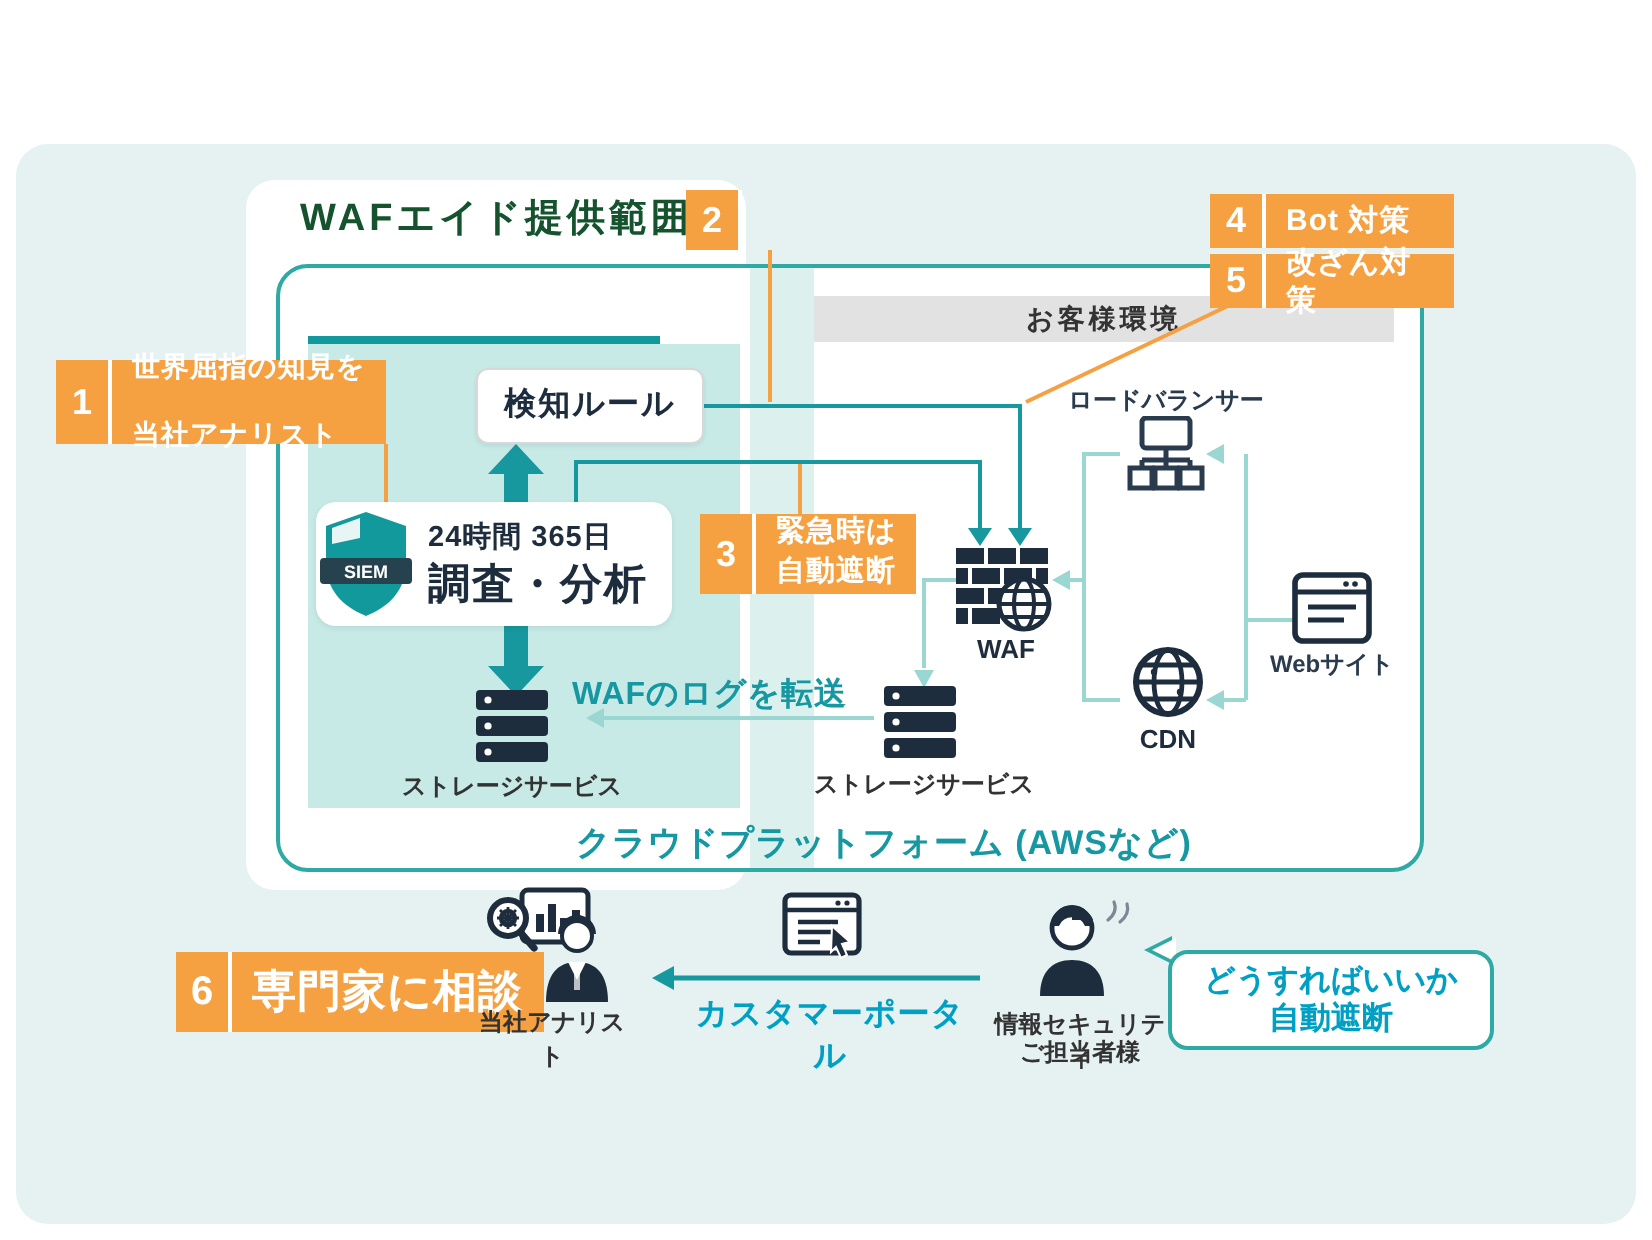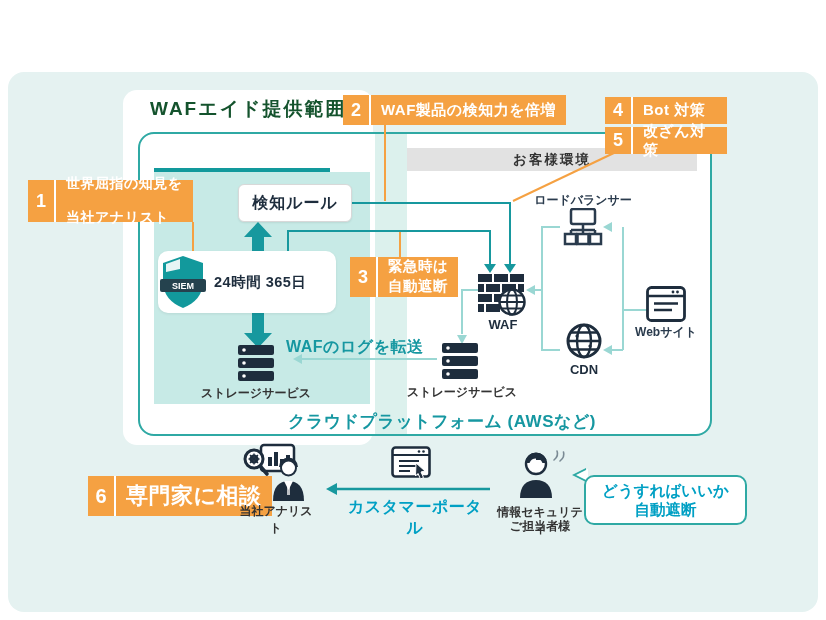--- a/index.html
+++ b/index.html
@@ -82,20 +82,21 @@
 
   <div class="abs siem-box">
     <svg width="50" height="56" viewBox="0 0 50 56">
       <path d="M25 2 L45 9 V27 C45 41 37 49 25 54 C13 49 5 41 5 27 V9 Z" fill="#12999C"></path>
       <polygon points="8,10 22,5 22,15 8,18" fill="#ffffff" opacity="0.9"></polygon>
       <rect x="2" y="25" width="46" height="13" rx="2" fill="#25424E"></rect>
       <text x="25" y="35" text-anchor="middle" font-size="9" font-weight="bold" fill="#ffffff">SIEM</text>
     </svg>
     <div class="siem-text">
       <div class="siem-l1">24時間 365日</div>
+      <div class="siem-l2">調査・分析</div>
     </div>
   </div>
 
   <svg class="abs" style="left:238px;top:345px;" width="36" height="38" viewBox="0 0 36 38">
     <rect x="0" y="0" width="36" height="10" rx="2" fill="#1E2D3D"></rect>
       <circle cx="6" cy="5" r="1.8" fill="#fff"></circle>
     <rect x="0" y="13" width="36" height="10" rx="2" fill="#1E2D3D"></rect>
       <circle cx="6" cy="18" r="1.8" fill="#fff"></circle>
     <rect x="0" y="26" width="36" height="10" rx="2" fill="#1E2D3D"></rect>
       <circle cx="6" cy="31" r="1.8" fill="#fff"></circle>
@@ -166,21 +167,20 @@
 
   <div class="abs callout" style="left:28px;top:180px;height:42px;">
     <div class="co-num">1</div>
     <div class="co-label" style="font-size:14px;line-height:1.4;gap:14px;">
       <span>世界屈指の知見を</span>
       <span>当社アナリスト</span>
     </div>
   </div>
   <div class="abs callout" style="left:343px;top:95px;height:30px;">
     <div class="co-num">2</div>
-    <div class="co-label" style="font-size:15px;">WAF製品の検知力を倍増</div>
   </div>
   <div class="abs callout" style="left:350px;top:257px;height:40px;">
     <div class="co-num">3</div>
     <div class="co-label" style="font-size:14.5px;line-height:1.35;">
       <span>緊急時は</span>
       <span>自動遮断</span>
     </div>
   </div>
   <div class="abs callout" style="left:605px;top:97px;height:27px;width:122px;box-sizing:border-box;">
     <div class="co-num">4</div>

